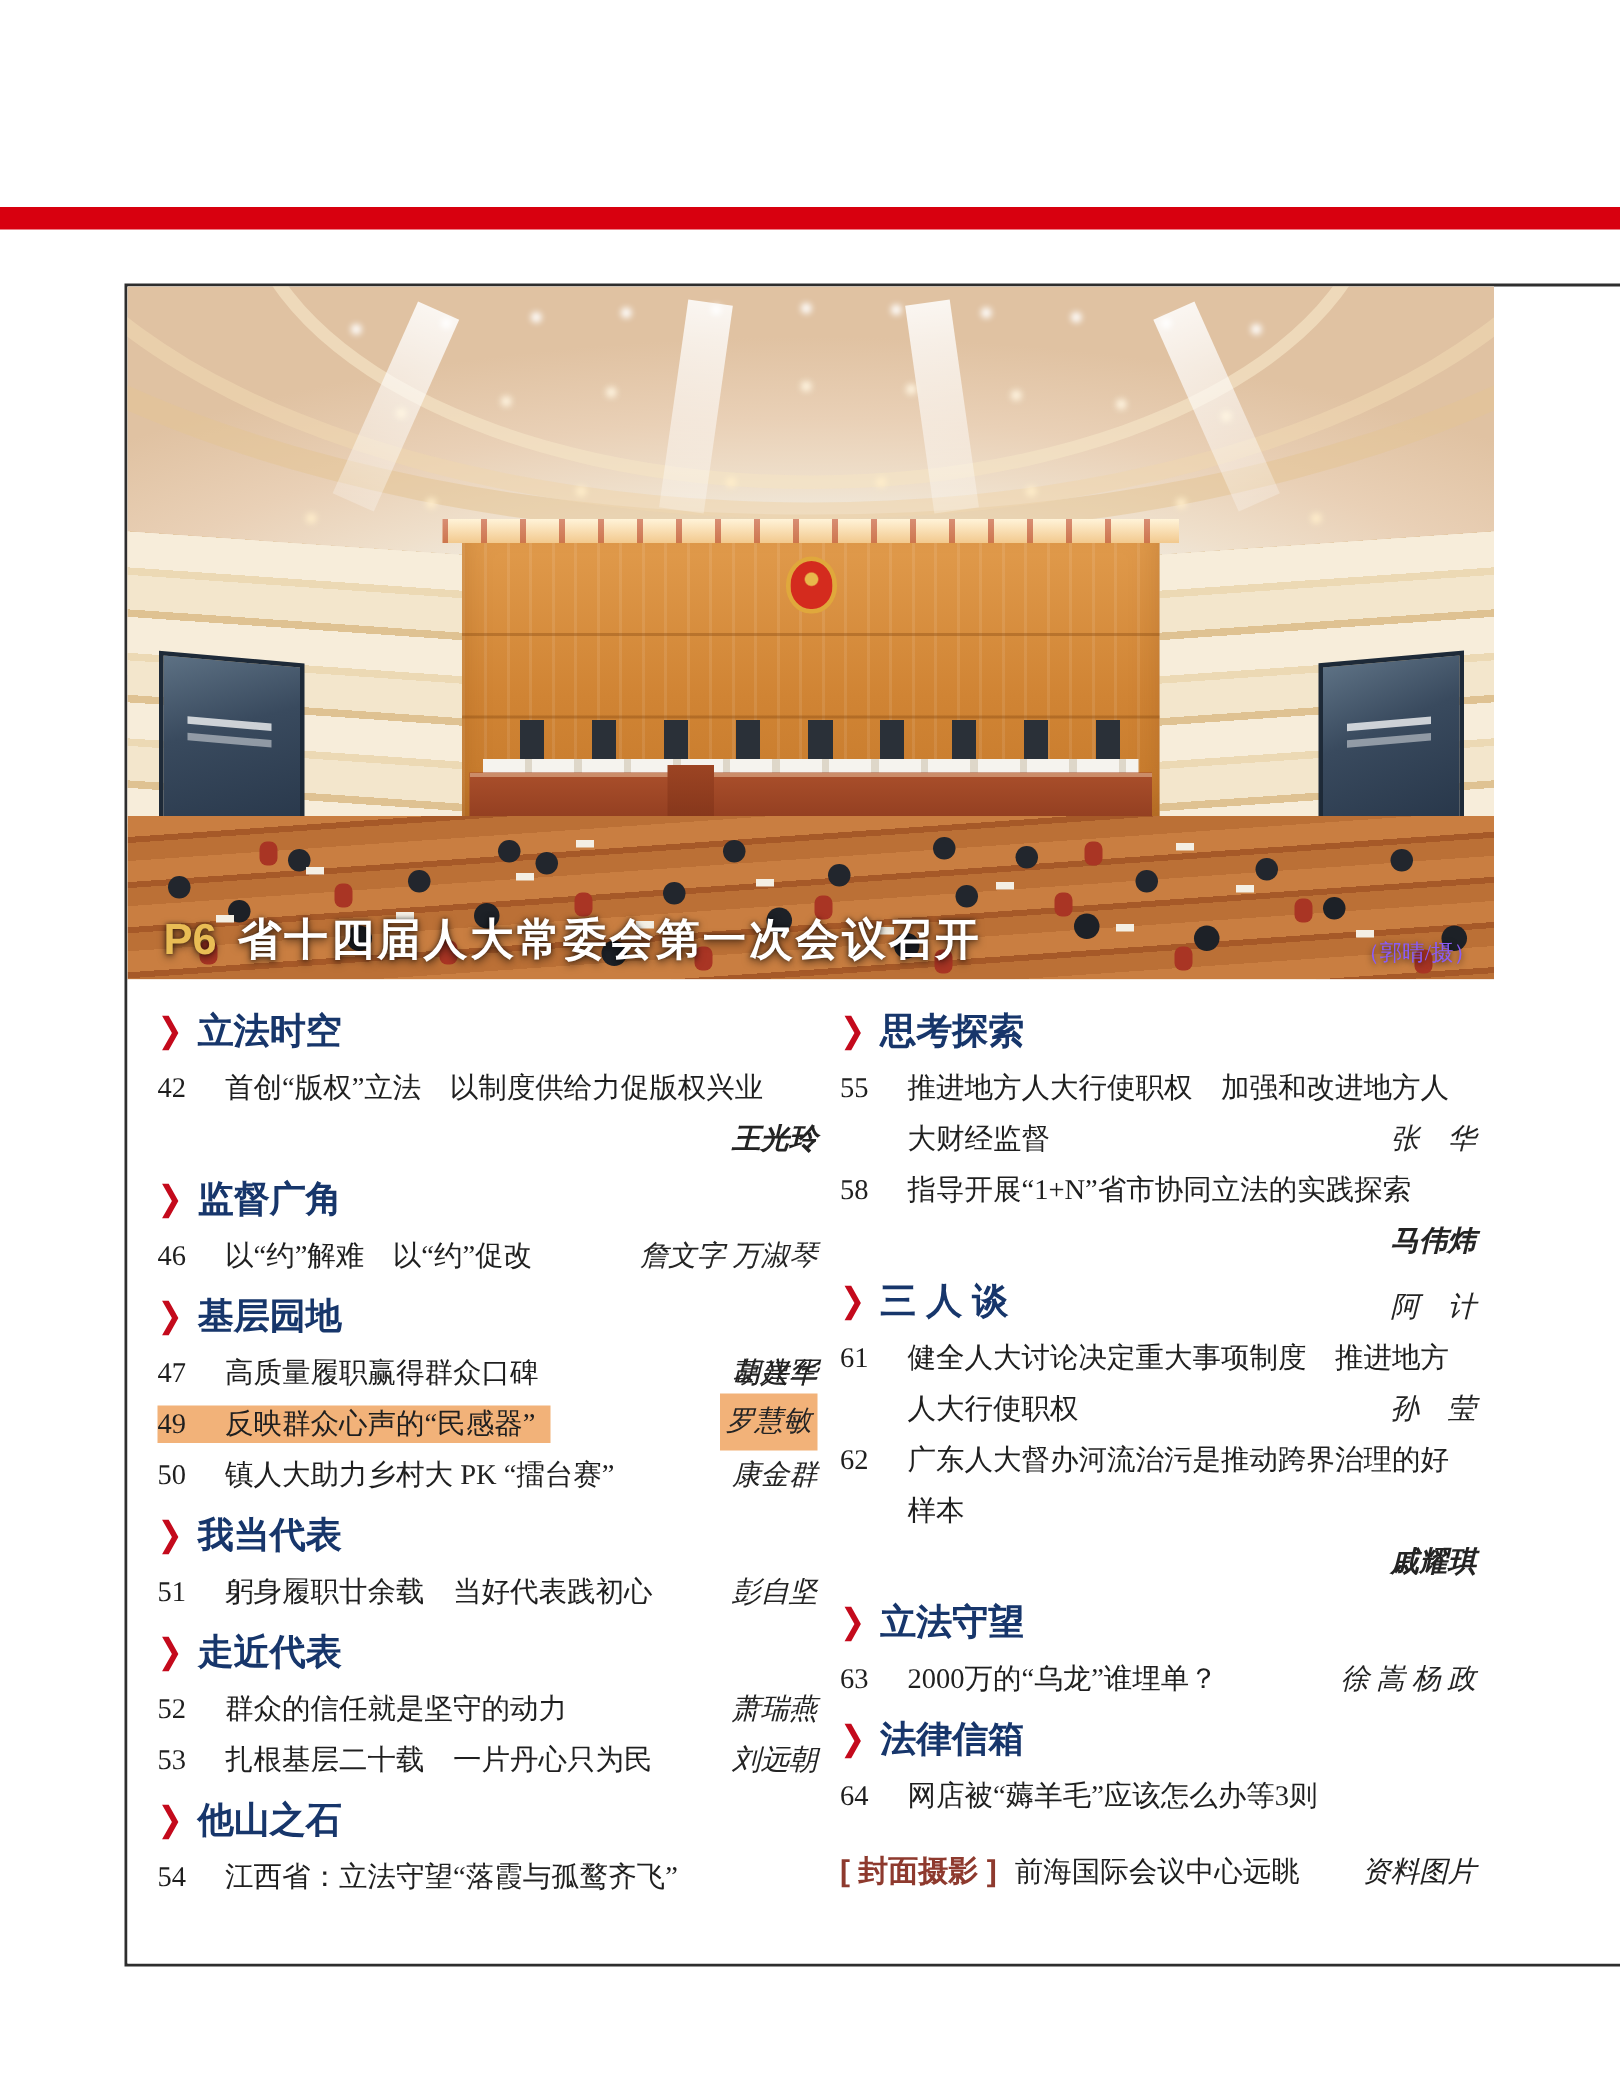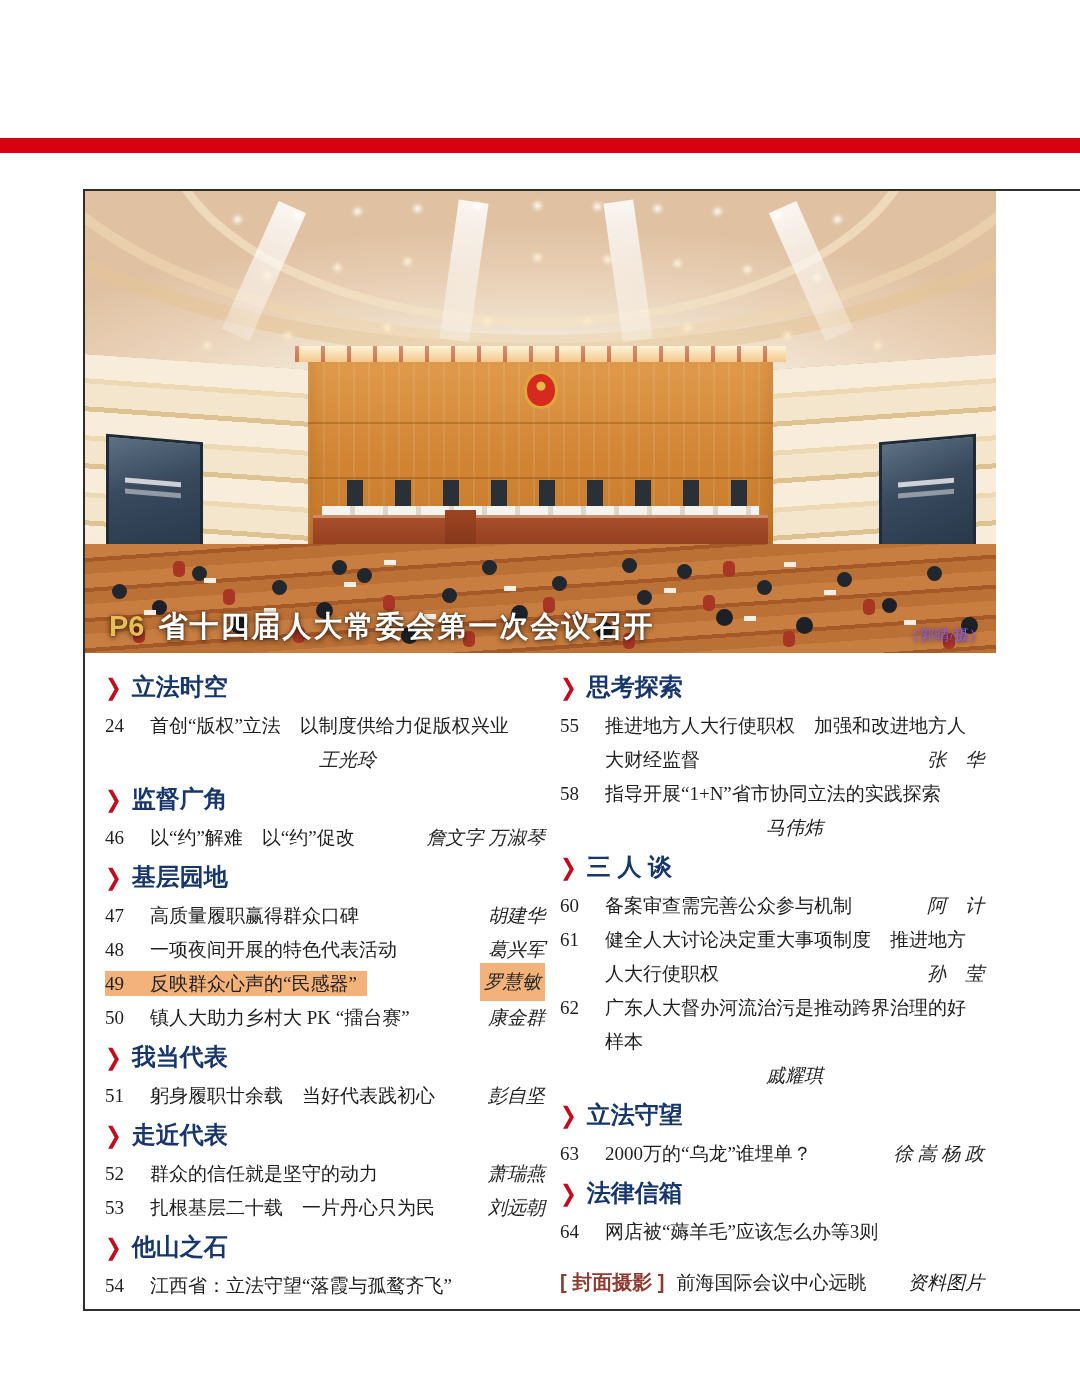--- a/index.html
+++ b/index.html
@@ -102,21 +102,21 @@
   .toc{position:absolute;left:0;top:462px;right:0;bottom:0;background:#fff;}
   .col{position:absolute;top:12px;bottom:0;}
   .col-left{left:20px;width:440px;}
   .col-right{left:475px;width:424px;}
   .sec-title{display:flex;align-items:center;gap:10px;height:44px;
     font-family:"Liberation Sans","DejaVu Sans",sans-serif;font-weight:700;font-size:24px;color:var(--header-navy);}
   .chev{color:var(--chevron-red);font-size:20px;font-weight:700;transform:scaleY(1.15);}
   .entry{position:relative;font-size:19px;line-height:34px;padding-left:45px;text-indent:-45px;color:var(--ink);}
   .num{display:inline-block;width:45px;text-indent:0;}
   .authors{position:absolute;right:0;bottom:0;line-height:34px;font-style:italic;text-indent:0;color:#242424;}
-  .entry.authors-newline .authors{position:static;display:block;text-align:center;}
+  .entry.authors-newline .authors{position:static;display:block;text-align:right;font-weight:bold;}
   .entry.highlight .hlwrap{background:var(--highlight);padding:2px 10px 2px 0;margin-top:38px;}
   .entry.highlight .authors{background:var(--highlight);padding:2px 4px;}
   .cover-row{position:relative;margin-top:16px;font-size:19px;line-height:34px;}
   .cover-label{color:var(--label-maroon);font-weight:700;font-family:"Liberation Sans","DejaVu Sans",sans-serif;
     font-size:20px;margin-right:12px;}
   .cover-credit{position:absolute;right:0;bottom:0;font-style:italic;}
 </style>
 </head>
 <body>
 
@@ -163,21 +163,21 @@
 
     <div class="toc">
       <div class="col col-left" id="col-left">
   <div class="section">
     <div class="sec-title">
       <span class="chev">❯</span>
       <span class="sec-title-text">立法时空</span>
     </div>
     <div class="sec-entries">
   <div class="entry authors-newline">
-    <span class="hlwrap"><span class="num">24</span><span class="title">首创“版权”立法　以制度供给力促版权兴业</span></span><span class="authors">王光玲</span>
+    <span class="hlwrap"><span class="num">42</span><span class="title">首创“版权”立法　以制度供给力促版权兴业</span></span><span class="authors">王光玲</span>
   </div>
 </div>
   </div>
 
   <div class="section">
     <div class="sec-title">
       <span class="chev">❯</span>
       <span class="sec-title-text">监督广角</span>
     </div>
     <div class="sec-entries">
@@ -191,21 +191,21 @@
     <div class="sec-title">
       <span class="chev">❯</span>
       <span class="sec-title-text">基层园地</span>
     </div>
     <div class="sec-entries">
   <div class="entry">
     <span class="hlwrap"><span class="num">47</span><span class="title">高质量履职赢得群众口碑</span></span><span class="authors">胡建华</span>
   </div>
 
   <div class="entry">
-    <span class="hlwrap"><span class="num">48</span><span class="title">一项夜间开展的特色代表活动</span></span><span class="authors">葛兴军</span>
+    <span class="authors">葛兴军</span>
   </div>
 
   <div class="entry highlight">
     <span class="hlwrap"><span class="num">49</span><span class="title">反映群众心声的“民感器”</span></span><span class="authors">罗慧敏</span>
   </div>
 
   <div class="entry">
     <span class="hlwrap"><span class="num">50</span><span class="title">镇人大助力乡村大 PK “擂台赛”</span></span><span class="authors">康金群</span>
   </div>
 </div>
@@ -269,21 +269,21 @@
 </div>
   </div>
 
   <div class="section">
     <div class="sec-title">
       <span class="chev">❯</span>
       <span class="sec-title-text">三 人 谈</span>
     </div>
     <div class="sec-entries">
   <div class="entry">
-    <span class="hlwrap"><span class="num">60</span><span class="title">备案审查需完善公众参与机制</span></span><span class="authors">阿　计</span>
+    <span class="authors">阿　计</span>
   </div>
 
   <div class="entry">
     <span class="hlwrap"><span class="num">61</span><span class="title">健全人大讨论决定重大事项制度　推进地方人大行使职权</span></span><span class="authors">孙　莹</span>
   </div>
 
   <div class="entry authors-newline">
     <span class="hlwrap"><span class="num">62</span><span class="title">广东人大督办河流治污是推动跨界治理的好样本</span></span><span class="authors">戚耀琪</span>
   </div>
 </div>

